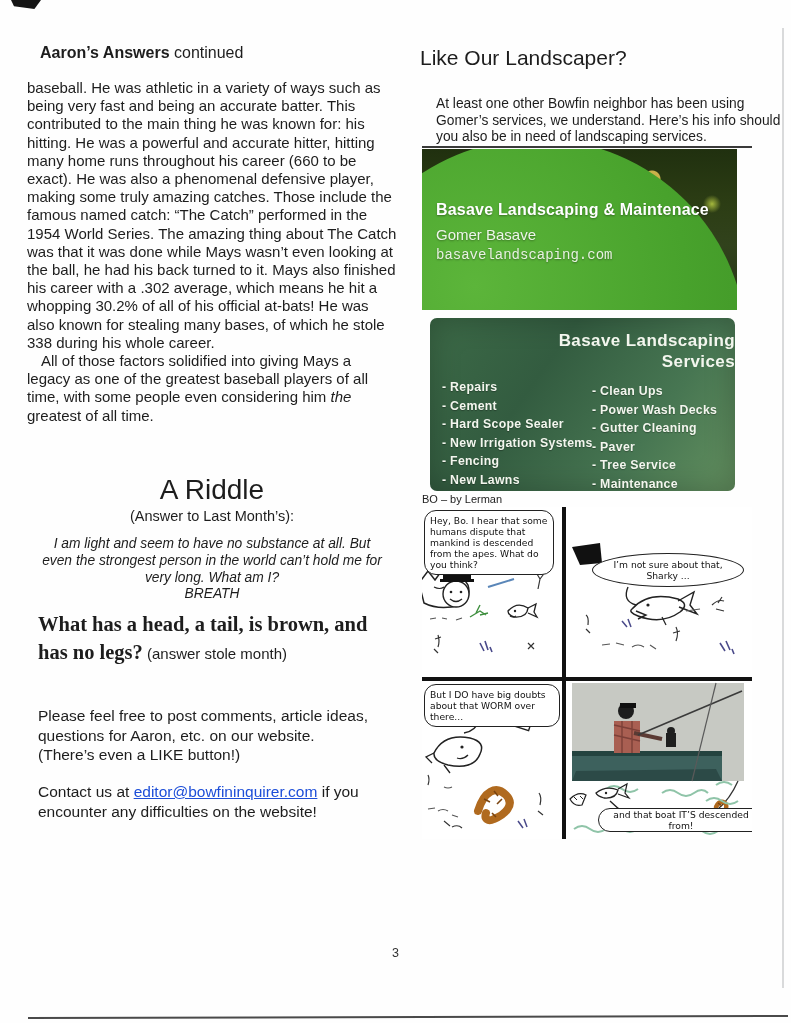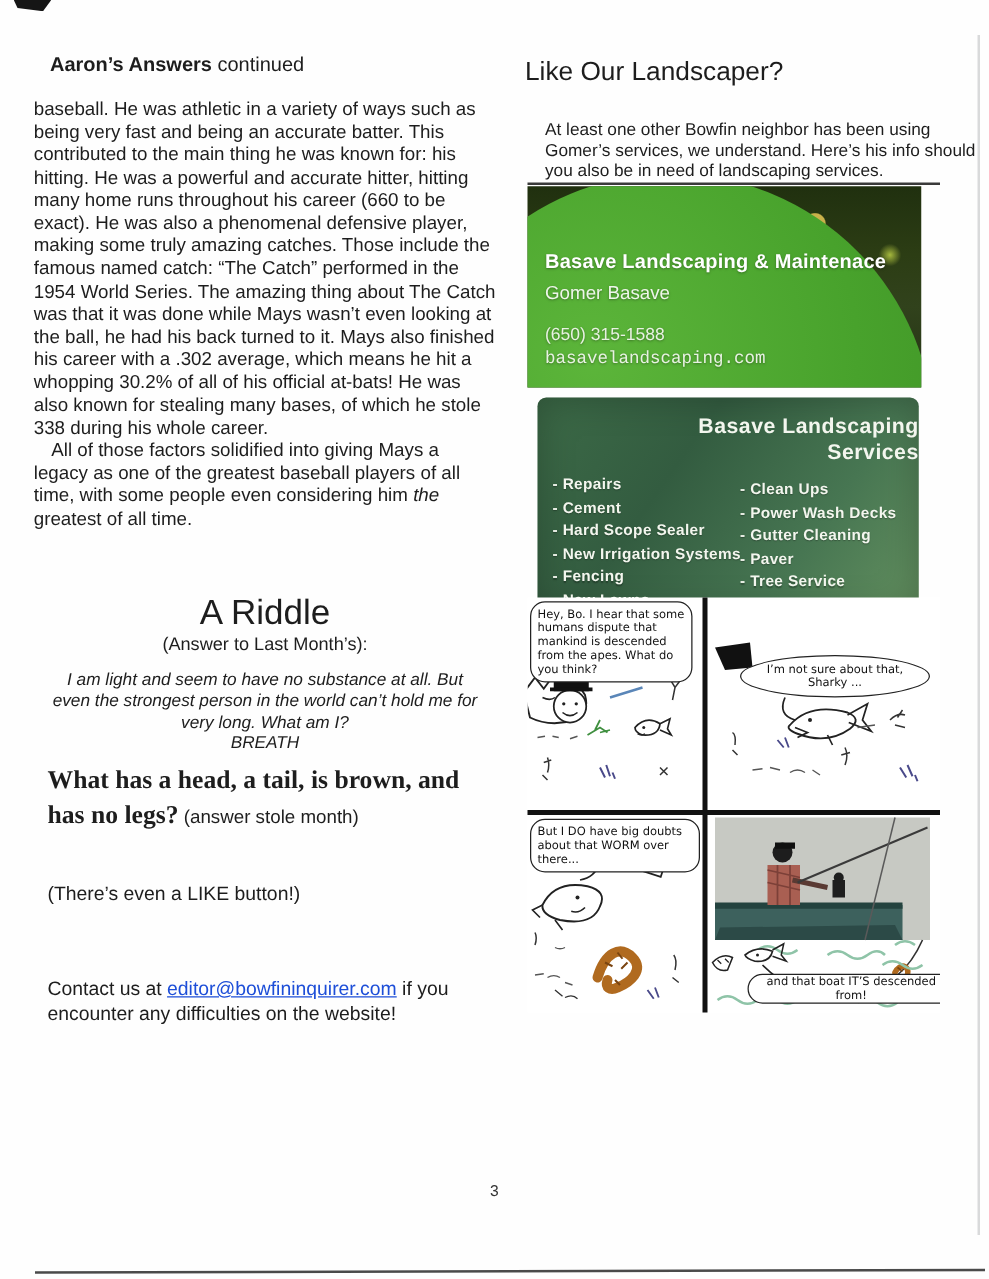--- a/index.html
+++ b/index.html
@@ -57,21 +57,21 @@
     background:linear-gradient(125deg,#3c6a47 0,#335c40 35%,#477652 70%,#63905f 100%);
     box-shadow:inset 0 0 30px rgba(0,0,0,.25);}
   .c2-title{position:absolute;left:0;top:12px;width:100%;text-align:right;
     font-size:17px;font-weight:bold;line-height:21px;letter-spacing:.4px;}
   .svc{position:absolute;margin:0;padding:0;list-style:none;font-size:12.3px;font-weight:bold;
     line-height:18.5px;letter-spacing:.3px;text-shadow:0 1px 1px rgba(0,0,0,.3);}
   .svc.left{left:12px;top:60px;}
   .svc.right{left:162px;top:64px;}
   
   .byline{position:absolute;left:422px;top:493px;font-size:11px;color:#222;}
-  .comic{position:absolute;left:422px;top:478px;width:330px;height:332px;background:#fff;}
+  .comic{position:absolute;left:422px;top:507px;width:330px;height:332px;background:#fff;}
   .vdiv{position:absolute;left:140px;top:0;width:4px;height:332px;background:#111;}
   .hdiv{position:absolute;left:0;top:170px;width:330px;height:4px;background:#111;}
   .panel{position:absolute;overflow:hidden;}
   .p1{left:0;top:0;width:140px;height:170px;}
   .p2{left:144px;top:0;width:186px;height:170px;}
   .p3{left:0;top:174px;width:140px;height:158px;}
   .p4{left:144px;top:174px;width:186px;height:158px;}
   .panel svg{position:absolute;left:0;top:0;}
   .bubble{position:absolute;border:1.6px solid #222;background:#fff;color:#111;
     font-family:"DejaVu Sans",sans-serif;font-size:9.2px;line-height:1.2;z-index:2;}
@@ -105,37 +105,37 @@
   <div class="riddle-text">
     <div>I am light and seem to have no substance at all. But even the strongest person in the world can’t hold me for very long. What am I?</div>
     <div class="riddle-answer">BREATH</div>
   </div>
 
   <div class="riddle-question">
     <span class="q">What has a head, a tail, is brown, and has no legs?</span><span class="note"> (answer stole month)</span>
   </div>
 
   <div class="footer-block">
+    <p>Please feel free to post comments, article ideas, questions for Aaron, etc. on our website.</p>
     <p>(There’s even a LIKE button!)</p>
   </div>
 
   <div class="contact-block">
     <span>Contact us at </span><a class="email">editor@bowfininquirer.com</a><span> if you encounter any difficulties on the website!</span>
   </div>
 
   <div class="rc-title">Like Our Landscaper?</div>
   <p class="rc-intro">At least one other Bowfin neighbor has been using Gomer’s services, we understand.  Here’s his info should you also be in need of landscaping services.</p>
   <div class="rule"></div>
 
   <div class="card1">
     <div class="swoosh"></div>
     <div class="card1-text">
       <div class="biz">Basave Landscaping &amp; Maintenace</div>
       <div class="owner">Gomer Basave</div>
-      <div class="phone">(650) 315-1588</div>
       <div class="site">basavelandscaping.com</div>
     </div>
   </div>
 
   <div class="card2">
     <div class="c2-title">
       <span>Basave Landscaping</span><br>
       <span>Services</span>
     </div>
     <ul class="svc left">

